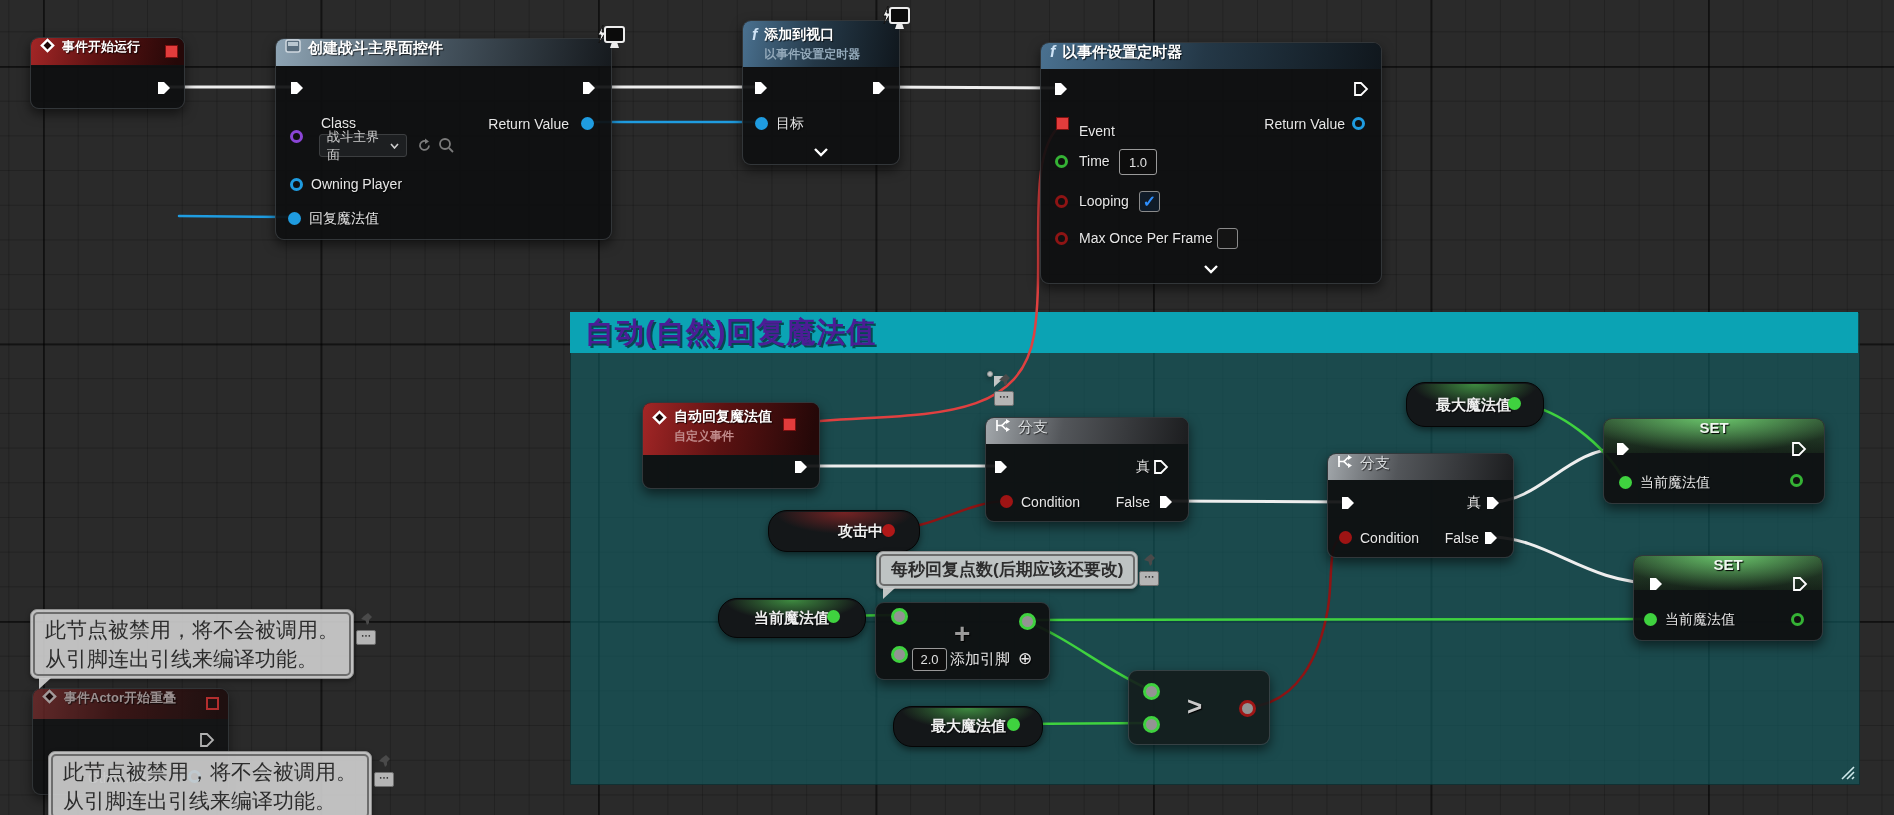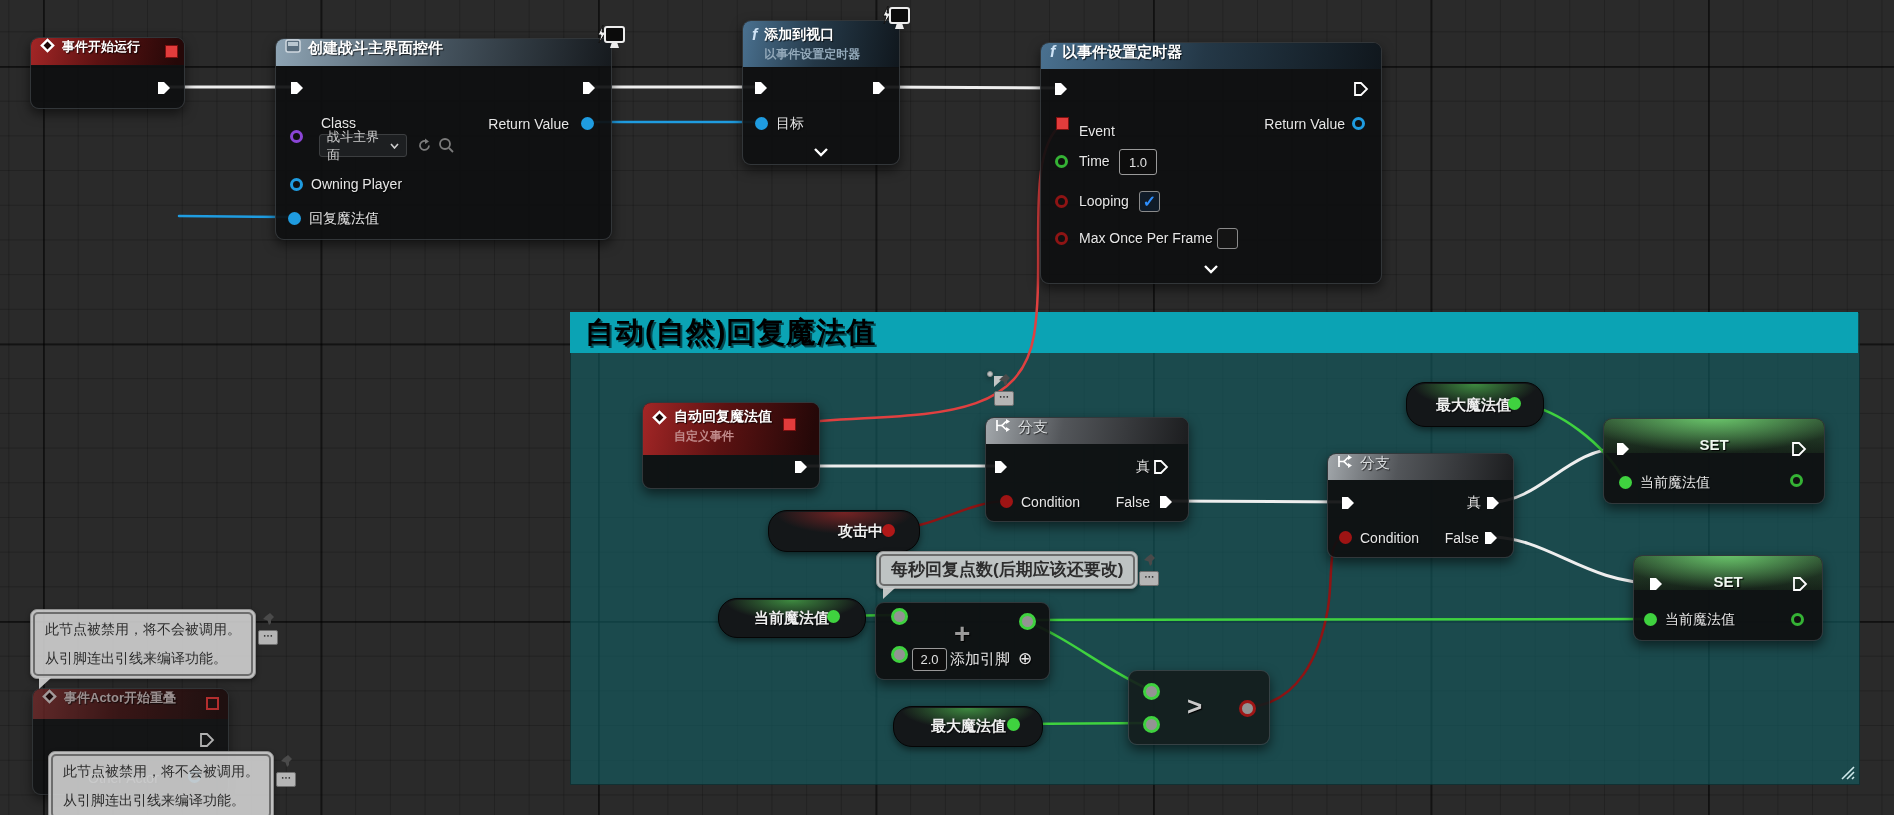--- a/index.html
+++ b/index.html
@@ -12,21 +12,21 @@
       linear-gradient(rgba(0,0,0,0.20) 1px, transparent 1px),
       linear-gradient(90deg, rgba(0,0,0,0.20) 1px, transparent 1px);
     background-size:277.5px 277.5px,277.5px 277.5px,34.7px 34.7px,34.7px 34.7px;
     background-position:43px 66px;}
   .abs{position:absolute;}
   
   .comment-body{position:absolute;left:570px;top:312px;width:1288px;height:471px;
     background:rgba(18,96,102,0.60);border:1px solid rgba(0,0,0,0.35);}
   .comment-header{position:absolute;left:570px;top:312px;width:1288px;height:41px;
     background:#0ba3b4;display:flex;align-items:center;padding-left:15px;box-sizing:border-box;}
-  .comment-title{font-size:29px;font-weight:bold;color:#000000;
+  .comment-title{font-size:29px;font-weight:bold;color:#4c1d95;
     text-shadow:2px 2px 0 rgba(0,0,0,0.55);letter-spacing:1px;}
   
   .node{position:absolute;background:rgba(14,15,16,0.93);border:1px solid rgba(140,150,160,0.28);
     border-radius:9px;box-shadow:0 5px 12px rgba(0,0,0,0.55);}
   .nhead{position:absolute;left:0;top:0;right:0;border-radius:8px 8px 0 0;
     display:flex;align-items:flex-start;gap:7px;padding:0 9px;box-sizing:border-box;overflow:hidden;}
   .nhead.red{background:linear-gradient(100deg,#a32626 0%,#5c1212 45%,#250808 95%);}
   .nhead.red-dim{background:linear-gradient(100deg,#6e2a2a 0%,#3c1212 45%,#1d0b0b 95%);}
   .nhead.steel{background:linear-gradient(100deg,#8fa5b5 0%,#44525d 50%,#161a1e 100%);}
   .nhead.func{background:linear-gradient(100deg,#4a7190 0%,#243847 48%,#10171d 100%);}
@@ -52,21 +52,21 @@
   .pill .tint{position:absolute;inset:1px;border-radius:18px;pointer-events:none;}
   .tint.green{background:radial-gradient(65% 80% at 50% 0%,rgba(90,215,90,0.60),rgba(0,0,0,0) 72%);}
   .tint.red{background:radial-gradient(65% 80% at 50% 0%,rgba(200,45,45,0.55),rgba(0,0,0,0) 72%);}
   .tint.selfish{background:radial-gradient(65% 85% at 42% 0%,rgba(150,200,160,0.5),rgba(0,0,0,0) 75%);}
   .pill-label{position:absolute;font-size:15px;font-weight:bold;color:#efefef;
     text-shadow:1px 1px 1px rgba(0,0,0,0.8);white-space:nowrap;}
   
   .set-head{position:absolute;left:0;top:0;right:0;height:34px;border-radius:8px 8px 0 0;
     background:radial-gradient(85% 150% at 50% -10%,rgba(120,225,120,0.85),rgba(35,70,40,0.15) 72%),
                linear-gradient(#2c4a30,#141d17);
-    display:flex;align-items:flex-end;justify-content:center;}
+    display:flex;align-items:flex-start;justify-content:center;}
   .set-title{font-size:15px;font-weight:bold;color:#eef7ee;text-shadow:1px 1px 1px #000;}
   
   .valbox{position:absolute;background:#0d0d0d;border:1px solid #9a9a9a;border-radius:3px;
     color:#e0e0e0;font-size:13px;display:flex;align-items:center;justify-content:center;}
   .chk{position:absolute;width:19px;height:19px;background:#101b28;border:1px solid #8a8a8a;
     border-radius:3px;display:flex;align-items:center;justify-content:center;
     color:#2e8fff;font-size:16px;font-weight:bold;}
   .chk.empty{background:#141414;color:transparent;}
   .dropdown{position:absolute;background:#1d1f21;border:1px solid #3c3e40;border-radius:3px;
     color:#cfcfcf;font-size:13px;display:flex;align-items:center;justify-content:space-between;
@@ -74,21 +74,21 @@
   
   .bubble{position:absolute;background:rgba(208,208,208,0.90);border:1px solid #8f8f8f;
     border-radius:7px;padding:2px;box-shadow:0 2px 5px rgba(0,0,0,0.4);}
   .bubble-inner{border:2px solid #6d6d6d;border-radius:5px;padding:1px 10px;
     color:#2d2d2d;white-space:nowrap;}
   .bubble-tail{position:absolute;width:0;height:0;border-top:11px solid rgba(208,208,208,0.92);
     border-right:12px solid transparent;}
   .bubble-icons{position:absolute;display:flex;flex-direction:column;gap:4px;align-items:center;}
   .dots{width:18px;height:13px;background:#b5b5b5;border:1px solid #6f6f6f;border-radius:2px;
     color:#3c3c3c;font-size:10px;line-height:10px;text-align:center;font-weight:bold;}
-  .big-note{font-size:14px;line-height:29px;}
+  .big-note{font-size:21px;line-height:29px;}
   .small-note{font-size:17px;line-height:26px;font-weight:bold;}
   .oper{color:#bfbfbf;font-weight:bold;text-shadow:1px 1px 1px #000;position:absolute;}
   .chev{position:absolute;}
   .dim{opacity:0.82;}
 </style>
 </head>
 <body>
 
 <div id="canvas">
 

